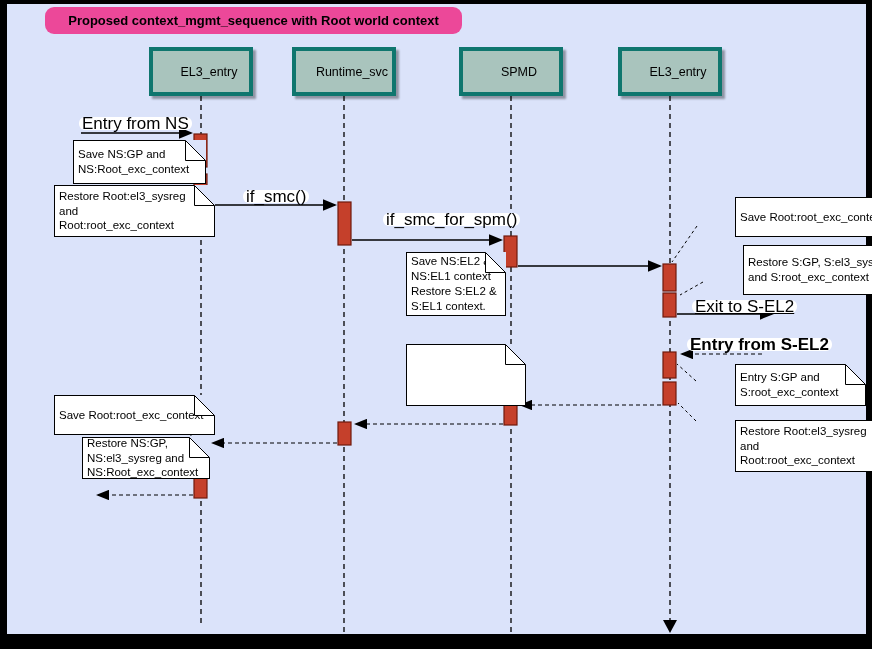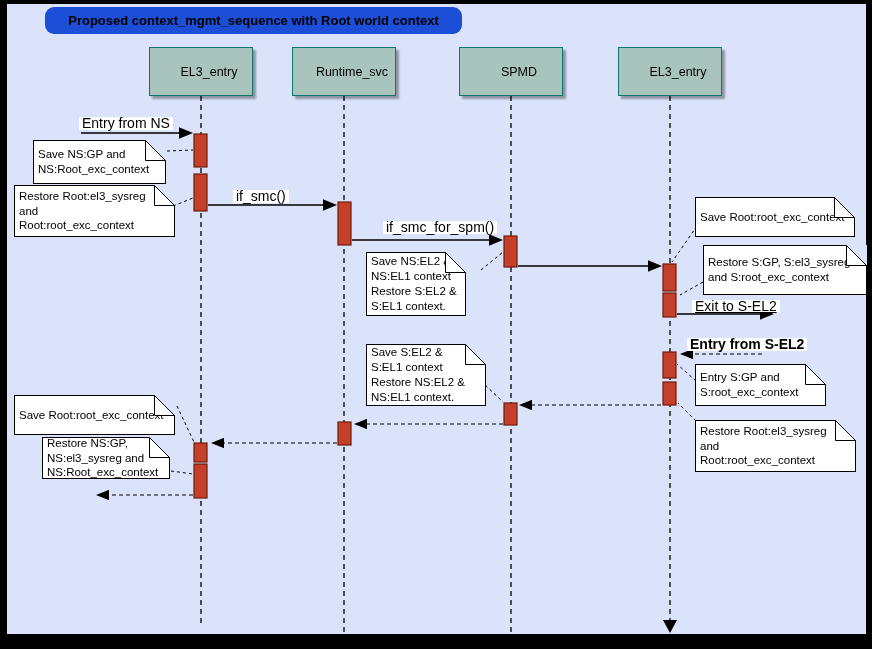--- a/index.html
+++ b/index.html
@@ -7,38 +7,38 @@
     position:relative;width:872px;height:649px;background:#000;
     font-family:"Liberation Sans", sans-serif;overflow:hidden;
   }
   #canvas{
     position:absolute;left:7px;top:4px;width:859px;height:630px;
     background:#dbe3fa;
   }
   #lines-layer{position:absolute;left:0;top:0;width:872px;height:649px;}
   .title{
     position:absolute;left:45px;top:7px;width:417px;height:27px;
-    background:#1d4ed8;border-radius:9px;color:#000;
+    background:#ec4899;border-radius:9px;color:#000;
     font-size:13px;font-weight:bold;text-align:center;line-height:27px;
   }
   .lifeline-head{
     position:absolute;top:47px;width:104px;height:49px;
-    background:#a9c4bd;border:1px solid #0f766e;
+    background:#a9c4bd;border:4px solid #0f766e;
     box-shadow:3px 3px 2px rgba(0,0,0,0.35);
     display:flex;align-items:center;justify-content:center;
     font-size:12.5px;color:#000;box-sizing:border-box;padding-left:16px;
   }
   .msg-label{
     position:absolute;background:#ffffff;color:#000;
-    font-size:14px;padding:0 3px;line-height:13px;white-space:nowrap;
+    font-size:17px;padding:0 3px;line-height:13px;white-space:nowrap;border-radius:6px;
   }
   .note{
     position:absolute;background:#ffffff;border:1px solid #000;
     box-sizing:border-box;color:#000;font-size:11.5px;line-height:1.3;
-    padding:2px 3px 2px 4px;display:flex;flex-direction:column;justify-content:center;
+    padding:2px 3px 2px 4px;display:flex;flex-direction:column;justify-content:center;margin-left:40px;
   }
   .note .txt{white-space:pre-line;position:relative;z-index:2;}
   .note .fold{position:absolute;top:-1px;right:-1px;z-index:3;}
 </style>
 </head>
 <body>
 
 <div id="frame">
   <div id="canvas"></div>
 
@@ -101,22 +101,22 @@
   </svg>
 
   <div class="title">Proposed context_mgmt_sequence with Root world context</div>
 
   <div class="lifeline-head" style="left:149px;">EL3_entry</div>
   <div class="lifeline-head" style="left:459px;">SPMD</div>
   <div class="lifeline-head" style="left:292px;">Runtime_svc</div>
   <div class="lifeline-head" style="left:618px;">EL3_entry</div>
 
   <div class="msg-label" style="left:79px;top:117px;">Entry from NS</div>
-  <div class="msg-label" style="left:233px;top:190px;">if_smc()</div>
-  <div class="msg-label" style="left:383px;top:213px;margin-top:8px;">if_smc_for_spm()</div>
+  <div class="msg-label" style="left:243px;top:190px;">if_smc()</div>
+  <div class="msg-label" style="left:383px;top:213px;">if_smc_for_spm()</div>
   <div class="msg-label" style="left:692px;top:300px;text-decoration:underline;">Exit to S-EL2</div>
   <div class="msg-label" style="left:687px;top:338px;font-weight:bold;">Entry from S-EL2</div>
 
   <div class="note" style="left:33px;top:140px;width:133px;height:44px;">
     <svg class="fold" width="21" height="21" viewBox="0 0 21 21">
         <path d="M0,0 L21,0 L21,21 Z" fill="#dbe3fa"></path>
         <path d="M0.5,0.5 L0.5,20.5 L20.5,20.5 Z" fill="#fff" stroke="#000"></path>
       </svg>
     <span class="txt">Save NS:GP and
 NS:Root_exc_context</span>
@@ -170,24 +170,20 @@
       </svg>
     <span class="txt">Restore Root:el3_sysreg
 and
 Root:root_exc_context</span>
   </div>
   <div class="note" style="left:366px;top:344px;width:120px;height:62px;">
     <svg class="fold" width="21" height="21" viewBox="0 0 21 21">
         <path d="M0,0 L21,0 L21,21 Z" fill="#dbe3fa"></path>
         <path d="M0.5,0.5 L0.5,20.5 L20.5,20.5 Z" fill="#fff" stroke="#000"></path>
       </svg>
-    <span class="txt">Save S:EL2 &amp;
-S:EL1 context
-Restore NS:EL2 &amp;
-NS:EL1 context.</span>
   </div>
   <div class="note" style="left:14px;top:395px;width:161px;height:40px;">
     <svg class="fold" width="21" height="21" viewBox="0 0 21 21">
         <path d="M0,0 L21,0 L21,21 Z" fill="#dbe3fa"></path>
         <path d="M0.5,0.5 L0.5,20.5 L20.5,20.5 Z" fill="#fff" stroke="#000"></path>
       </svg>
     <span class="txt">Save Root:root_exc_context</span>
   </div>
   <div class="note" style="left:42px;top:437px;width:128px;height:42px;">
     <svg class="fold" width="21" height="21" viewBox="0 0 21 21">

